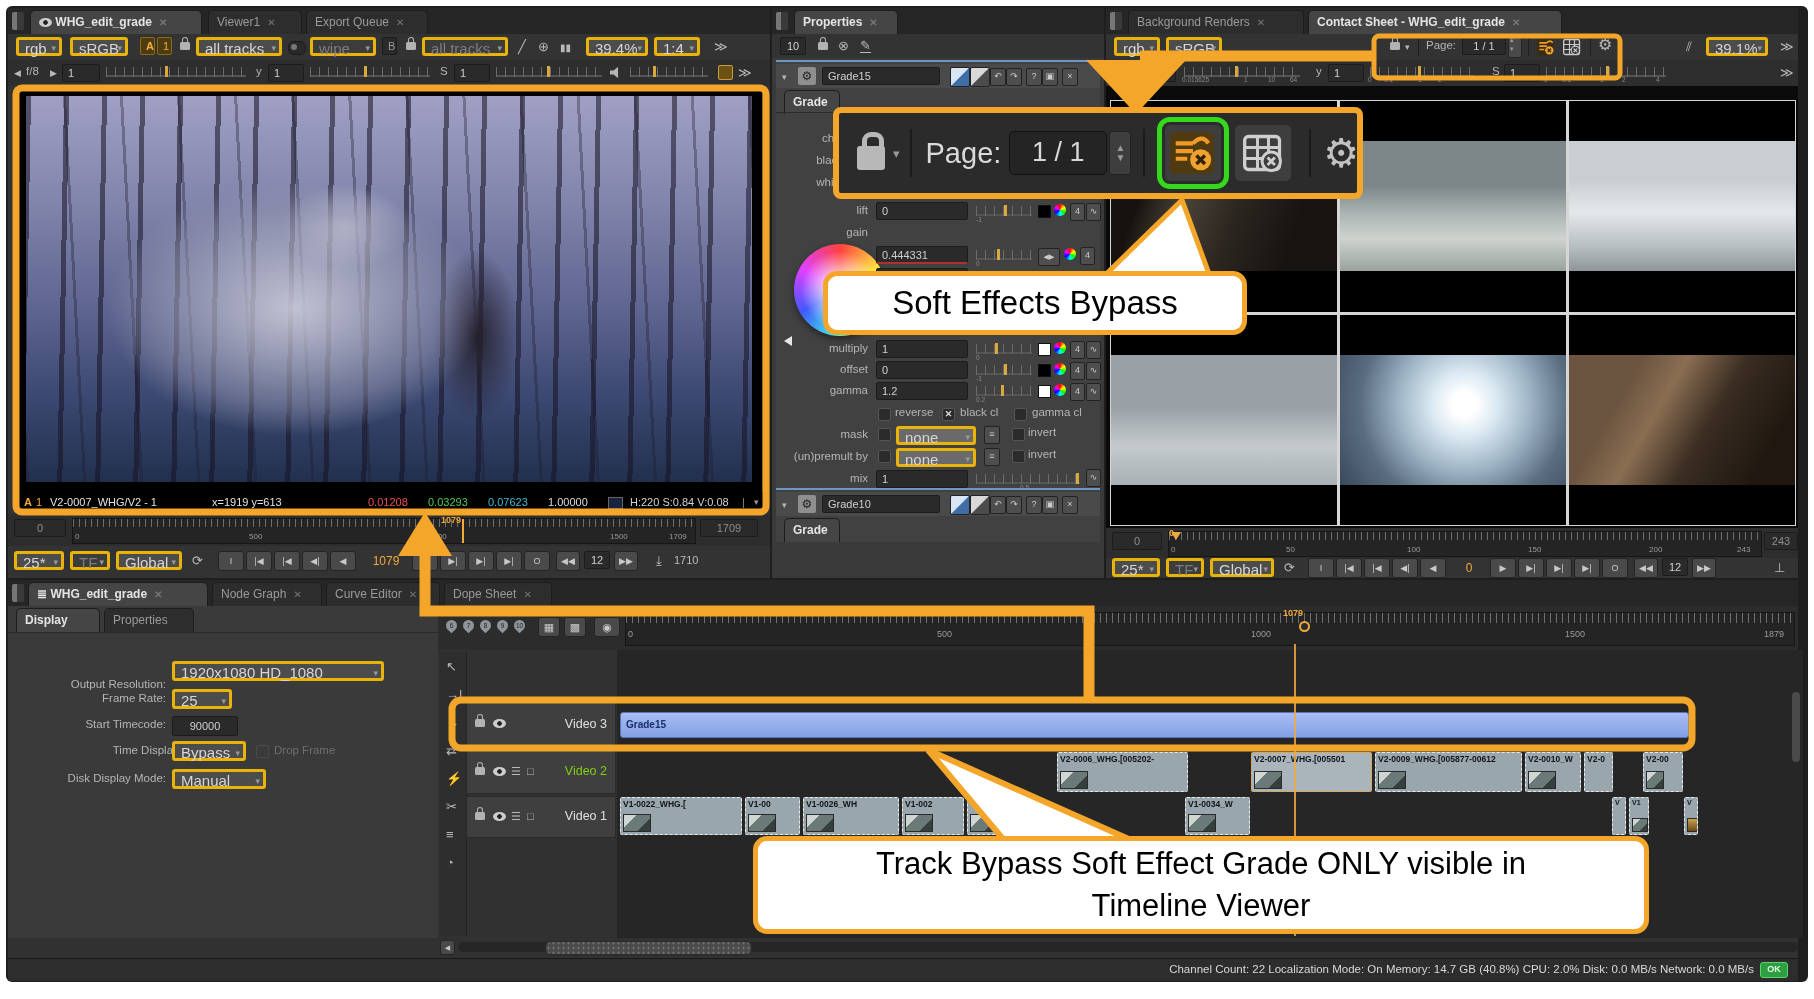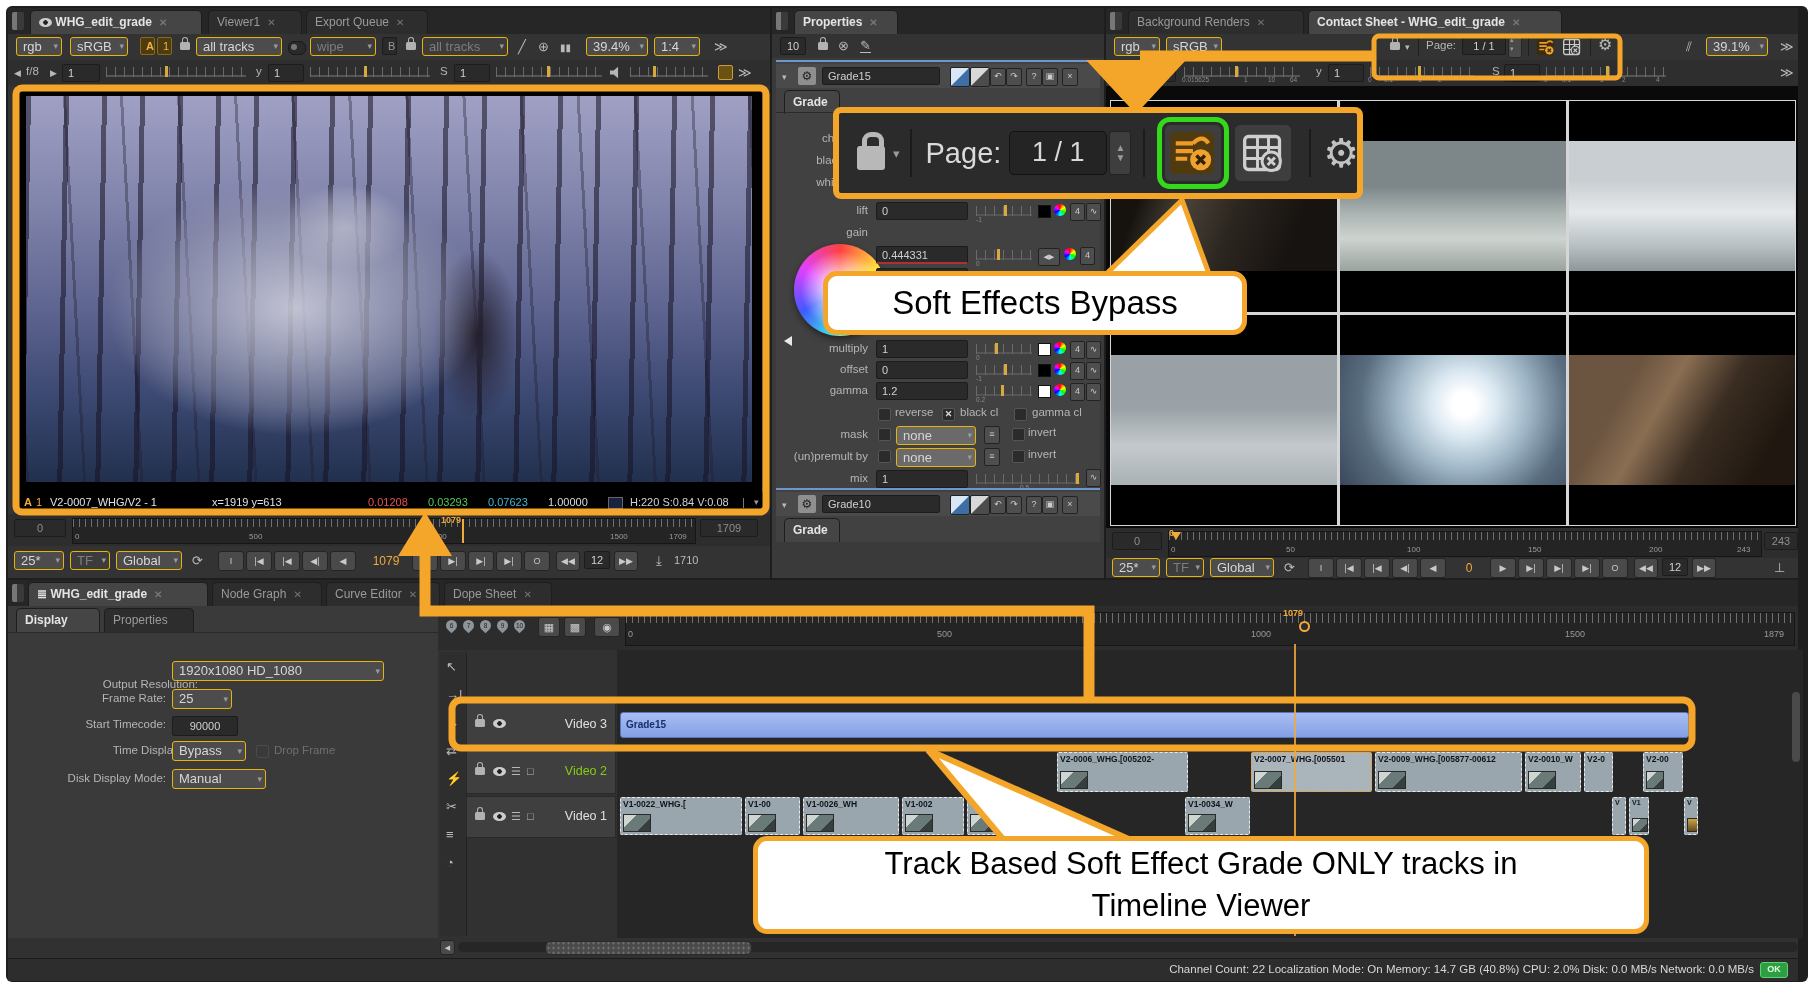--- a/index.html
+++ b/index.html
@@ -6,22 +6,22 @@
     font-family:"Liberation Sans",sans-serif;-webkit-font-smoothing:antialiased;}
   .abs{position:absolute;}
   .app{position:absolute;left:6px;top:6px;width:1802px;height:976px;background:#1e1e1e;border-radius:6px;}
   .panel{position:absolute;background:#333;}
   .tabbar{position:absolute;left:0;top:0;right:0;height:26px;background:#262626;border-bottom:1px solid #1a1a1a;}
   .grip{position:absolute;width:12px;height:18px;background:linear-gradient(90deg,#777 0 5px,#3a3a3a 5px);border-radius:2px;}
   .tab{position:absolute;height:24px;background:#2d2d2d;border:1px solid #1d1d1d;border-bottom:none;border-radius:5px 5px 0 0;
     color:#9a9a9a;font-size:12px;line-height:23px;padding:0 8px;white-space:nowrap;box-sizing:border-box;}
   .tab.active{background:#454545;color:#e4e4e4;font-weight:bold;}
   .tab .x{color:#777;font-size:10px;margin-left:7px;}
-  .dd{position:absolute;height:19px;background:#4c4c4c;border:1px solid #eab308;border-radius:3px;color:#d6d6d6;
-    font-size:13px;line-height:17px;padding:0 16px 0 6px;box-sizing:border-box;white-space:nowrap;}
+  .dd{position:absolute;height:19px;background:#4c4c4c;border:3px solid #eab308;border-radius:3px;color:#d6d6d6;
+    font-size:15px;line-height:17px;padding:0 16px 0 6px;box-sizing:border-box;white-space:nowrap;}
   .dd::after{content:"▾";position:absolute;right:3px;top:0;color:#999;font-size:9px;}
   .dd.dim{color:#7d7d7d;background:#3c3c3c;}
   .vb{position:absolute;height:18px;background:#2a2a2a;border:1px solid #1c1c1c;border-radius:2px;color:#cfcfcf;
     font-size:11px;line-height:16px;padding:0 5px;box-sizing:border-box;white-space:nowrap;}
   .sl{position:absolute;height:10px;background:
       repeating-linear-gradient(90deg,#6a6a6a 0 1px,transparent 1px 9px),
       linear-gradient(#555,#555) 0 8px/100% 2px no-repeat;}
   .knob{position:absolute;top:-1px;width:3px;height:11px;background:#d8a93c;}
   .tick{position:absolute;color:#8a8a8a;font-size:6.5px;white-space:nowrap;}
   .tb{position:absolute;width:26px;height:20px;background:#4a4a4a;border:1px solid #242424;border-radius:3px;
@@ -473,21 +473,21 @@
     <div class="tab active" style="left:20px;top:2px;width:180px;">≣ <span>WHG_edit_grade</span><span class="x">✕</span></div>
     <div class="tab" style="left:204px;top:2px;width:110px;"><span>Node Graph</span><span class="x">✕</span></div>
     <div class="tab" style="left:318px;top:2px;width:114px;"><span>Curve Editor</span><span class="x">✕</span></div>
     <div class="tab" style="left:436px;top:2px;width:108px;"><span>Dope Sheet</span><span class="x">✕</span></div>
   </div>
 
   <div class="abs" style="left:0;top:26px;width:430px;height:332px;background:#3a3a3a;">
     <div class="tab active" style="left:8px;top:2px;width:84px;position:absolute;">Display</div>
     <div class="tab" style="left:96px;top:2px;width:90px;position:absolute;">Properties</div>
     <div class="abs" style="left:0;top:26px;width:430px;height:1px;background:#2a2a2a;"></div>
-    <span class="lbl rlbl" style="left:0;top:72px;width:158px;padding-left:32px;">Output Resolution:</span>
+    <span class="lbl rlbl" style="left:0;top:72px;width:158px;">Output Resolution:</span>
     <div class="dd" style="left:164px;top:55px;width:212px;height:20px;line-height:18px;">1920x1080 HD_1080</div>
     <span class="lbl rlbl" style="left:0;top:86px;width:158px;">Frame Rate:</span>
     <div class="dd" style="left:164px;top:83px;width:60px;height:20px;line-height:18px;">25</div>
     <span class="lbl rlbl" style="left:0;top:112px;width:158px;">Start Timecode:</span>
     <div class="vb" style="left:164px;top:110px;width:66px;height:20px;line-height:18px;text-align:center;">90000</div>
     <span class="lbl rlbl" style="left:16px;top:138px;width:158px;">Time Display:</span>
     <div class="dd" style="left:164px;top:135px;width:74px;height:20px;line-height:18px;">Bypass</div>
     <div class="cb" style="left:248px;top:139px;background:#3a3a3a;border-color:#4a4a4a;"></div>
     <span class="lbl" style="left:266px;top:138px;color:#6f6f6f;">Drop Frame</span>
     <span class="lbl rlbl" style="left:0;top:166px;width:158px;">Disk Display Mode:</span>
@@ -680,15 +680,15 @@
     </svg>
   </div>
   <div style="width:2px;height:48px;background:#1b1b1b;margin:0 12px;flex:none;"></div>
   <span style="color:#c2c2c2;font-size:40px;flex:none;">⚙</span>
 </div>
 
 <div class="callout" style="left:823px;top:271px;width:424px;height:64px;">
   <span style="font-size:33px;">Soft Effects Bypass</span>
 </div>
 <div class="callout" style="left:753px;top:836px;width:896px;height:98px;">
-  <span style="font-size:31px;line-height:42px;">Track Based Soft Effect Grade ONLY tracks in</span>
+  <span style="font-size:31px;line-height:42px;">Track Bypass Soft Effect Grade ONLY visible in</span>
   <span style="font-size:31px;line-height:42px;">Timeline Viewer</span>
 </div>
 
 </body></html>

